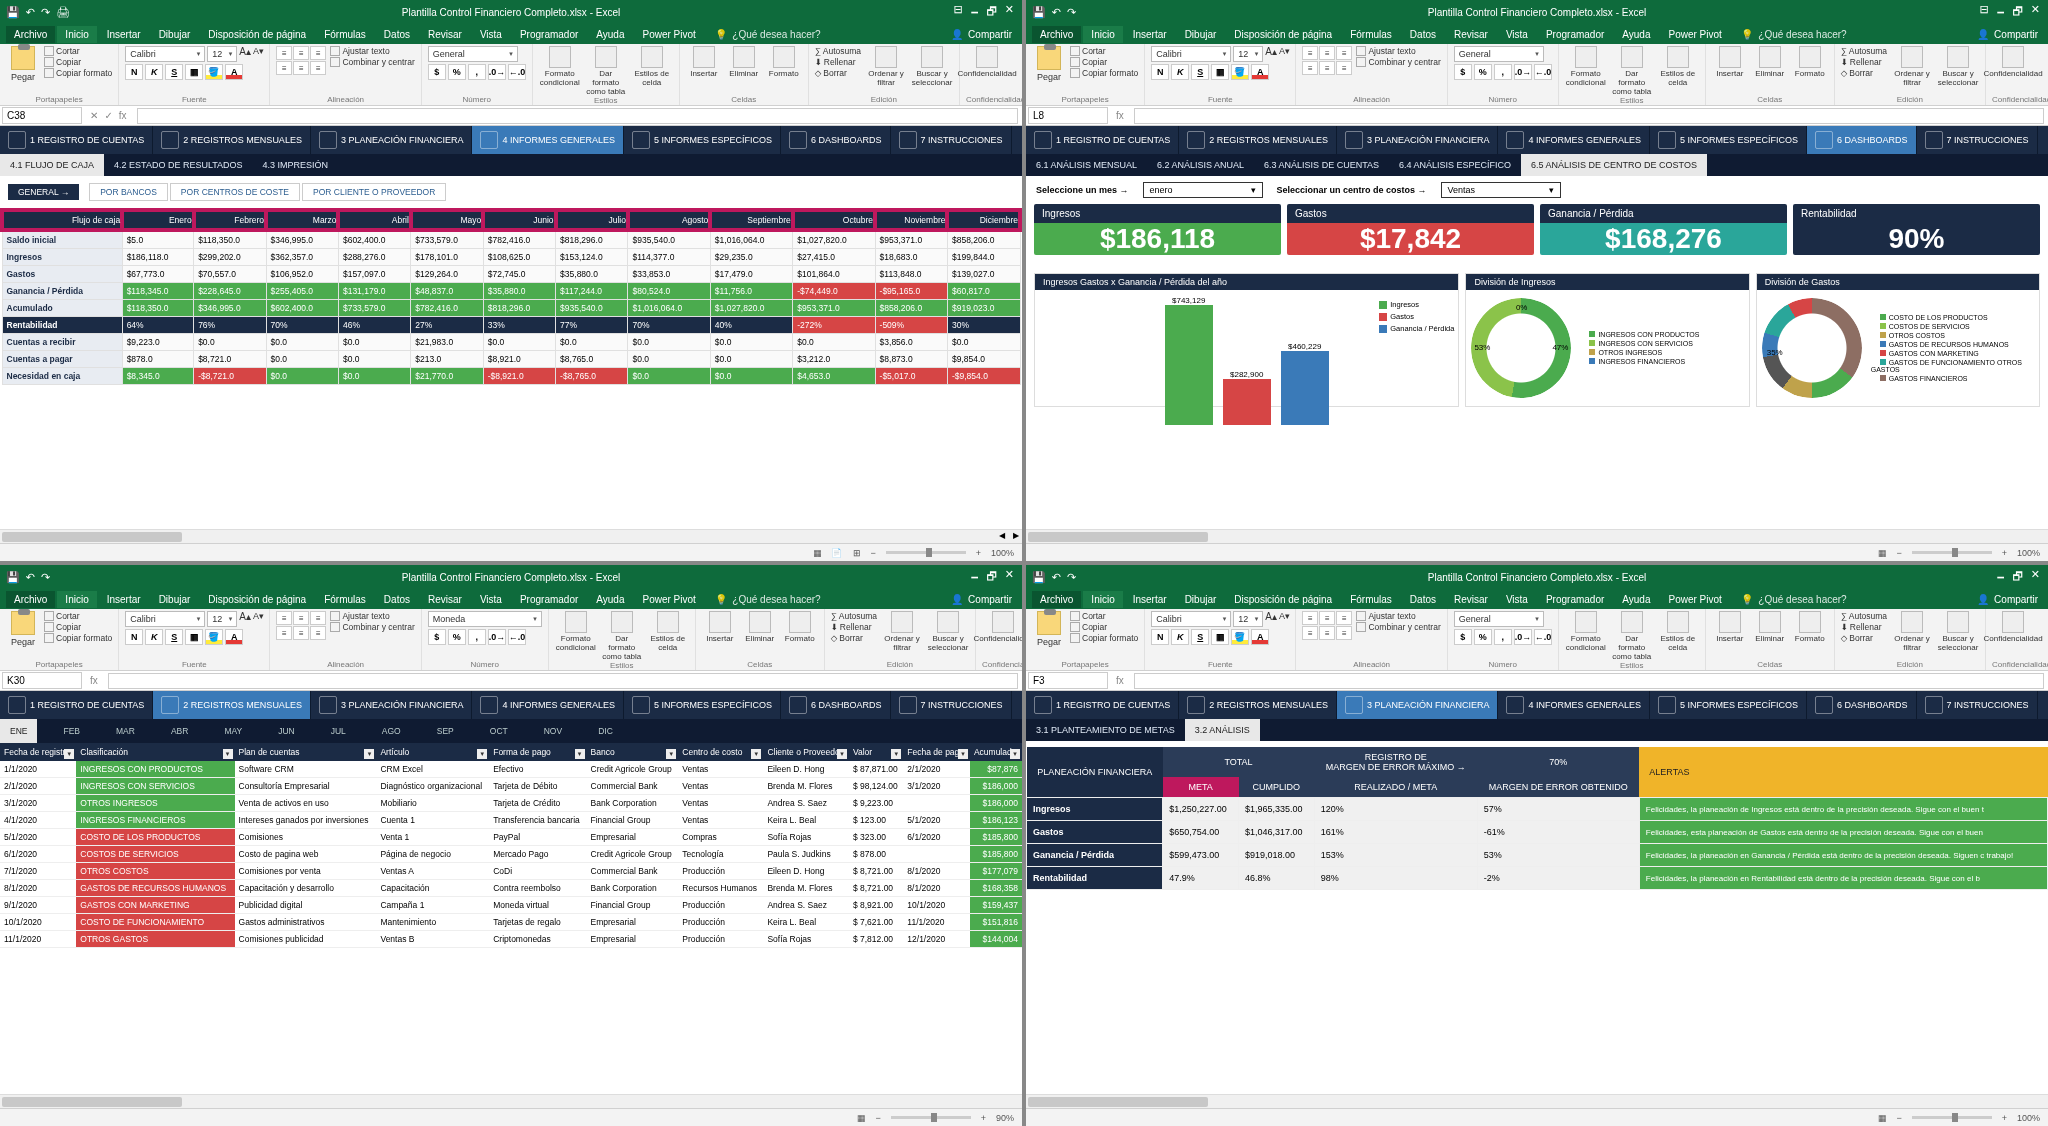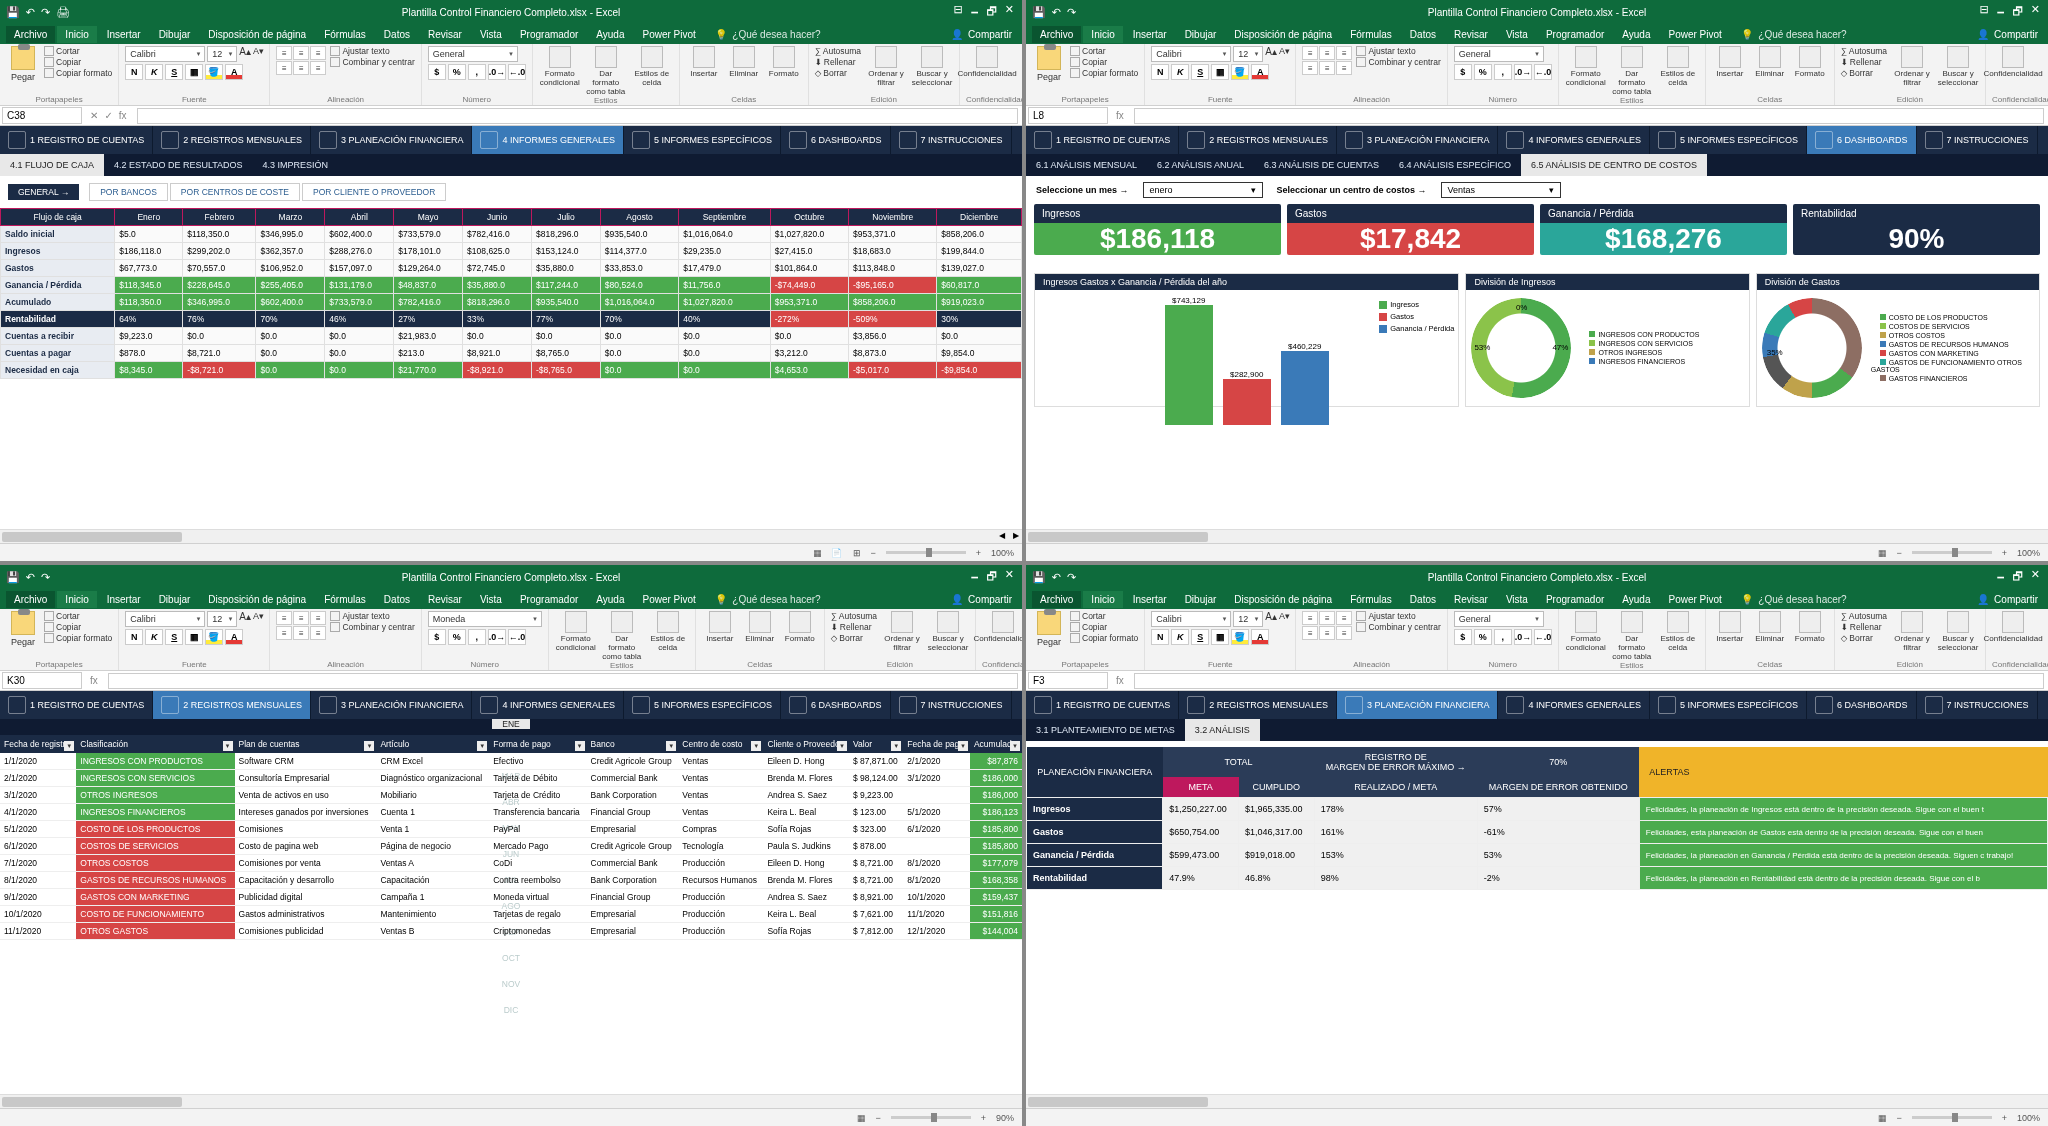--- a/index.html
+++ b/index.html
@@ -64,21 +64,21 @@
 .tpl-subnav { height:22px; background:#0f1b32; display:flex; align-items:center; color:#dfe8f5; font-size:9px; }
 .tpl-subnav .sub { padding:0 10px; height:100%; display:flex; align-items:center; }
 .tpl-subnav .sub.active { background:#e8e8e8; color:#222; }
 
 
 .filter-tabs { height:20px; display:flex; align-items:center; gap:2px; margin:6px 8px; font-size:8.5px; }
 .filter-tabs .ft { padding:3px 10px; border:1px solid #ccc; background:#fff; color:#2a5c8f; }
 .filter-tabs .lbl { background:#1b2b45; color:#fff; padding:3px 10px; margin-right:8px;}
 
 table.fc { width:100%; border-collapse:collapse; font-size:8.5px; }
-table.fc th { background:#1b2b45; color:#fff; padding:3px 12px; text-align:center; font-weight:normal; border:1px solid #be185d; }
+table.fc th { background:#1b2b45; color:#fff; padding:3px 0; text-align:right; font-weight:normal; border:4px solid #be185d; }
 table.fc td { padding:3px 4px; border:1px solid #e0e0e0; background:#fafafa; }
 table.fc td.rowh { background:#e8ecf2; color:#1b2b45; font-weight:bold; }
 table.fc tr.green td.val { background:#4bab4e; color:#fff; }
 table.fc tr.darkbluehead td { background:#1b2b45; color:#fff; }
 td.val.neg { background:#d64545 !important; color:#fff !important; }
 
 
 .dashbar { display:flex; gap:14px; align-items:center; padding:6px 10px; font-size:9px; }
 .dashbar label { font-weight:bold; }
 .dashbar .dd { border:1px solid #333; background:#fff; padding:2px 6px; width:120px; display:flex; justify-content:space-between; align-items:center; }
@@ -96,21 +96,21 @@
 .chart-body { flex:1; display:flex; align-items:flex-end; justify-content:center; gap:10px; padding:6px; position:relative; }
 .bar { width:48px; }
 .legend { position:absolute; right:4px; top:10px; font-size:7.5px; display:flex; flex-direction:column; gap:3px; }
 .legend span::before{content:'';display:inline-block;width:8px;height:8px;margin-right:3px;vertical-align:middle;}
 .lg-g::before{background:#4bab4e;} .lg-r::before{background:#d64545;} .lg-b::before{background:#3a7ab8;}
 .donut { width:100px; height:100px; border-radius:50%; margin:auto; }
 .donut-legend { font-size:7px; display:flex; flex-direction:column; gap:2px; padding:4px; }
 .donut-legend span::before{content:'';display:inline-block;width:6px;height:6px;margin-right:3px;}
 
 
-.month-tabs { height:16px; background:#0f1b32; display:flex; align-items:center; gap:16px; font-size:8.5px; color:#bcc;flex-direction:column; }
+.month-tabs { height:24px; background:#0f1b32; display:flex; align-items:center; gap:16px; font-size:8.5px; color:#bcc; }
 .month-tabs .m { padding:0 10px; height:100%; display:flex; align-items:center; }
 .month-tabs .m.active { background:#e8e8e8; color:#222; }
 table.reg { width:100%; border-collapse:collapse; font-size:8.5px; }
 table.reg th { background:#1b2b45; color:#fff; padding:4px; text-align:left; font-weight:normal; position:relative; }
 table.reg th .fdrop { position:absolute; right:2px; bottom:2px; width:10px; height:10px; background:#eee; color:#333; font-size:7px; text-align:center; line-height:10px; }
 table.reg td { padding:3px 4px; border-bottom:1px solid #eee; }
 td.cat-g { background:#4bab4e; color:#fff; }
 td.cat-r { background:#d64545; color:#fff; }
 td.acum { background:#4bab4e; color:#fff; text-align:right; }
 
@@ -1543,21 +1543,21 @@
             <tr>
               <th class="meta">META</th>
               <th class="sub">CUMPLIDO</th>
               <th class="sub">REALIZADO / META</th>
               <th class="sub">MARGEN DE ERROR OBTENIDO</th>
             </tr>
             <tr>
               <td class="rh">Ingresos</td>
               <td>$1,250,227.00</td>
               <td>$1,965,335.00</td>
-              <td>178%</td>
+              <td>120%</td>
               <td>57%</td>
               <td class="msg">Felicidades, la planeación de Ingresos está dentro de la precisión deseada. Sigue con el buen t</td>
             </tr>
             <tr>
               <td class="rh">Gastos</td>
               <td>$650,754.00</td>
               <td>$1,046,317.00</td>
               <td>161%</td>
               <td>-61%</td>
               <td class="msg">Felicidades, esta planeación de Gastos está dentro de la precisión deseada. Sigue con el buen</td>

